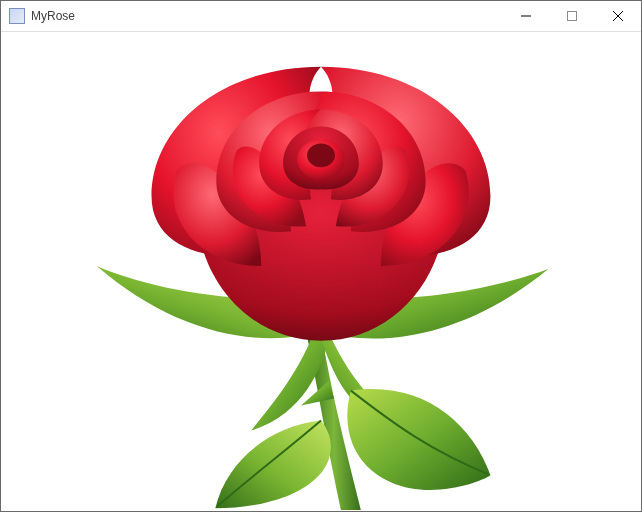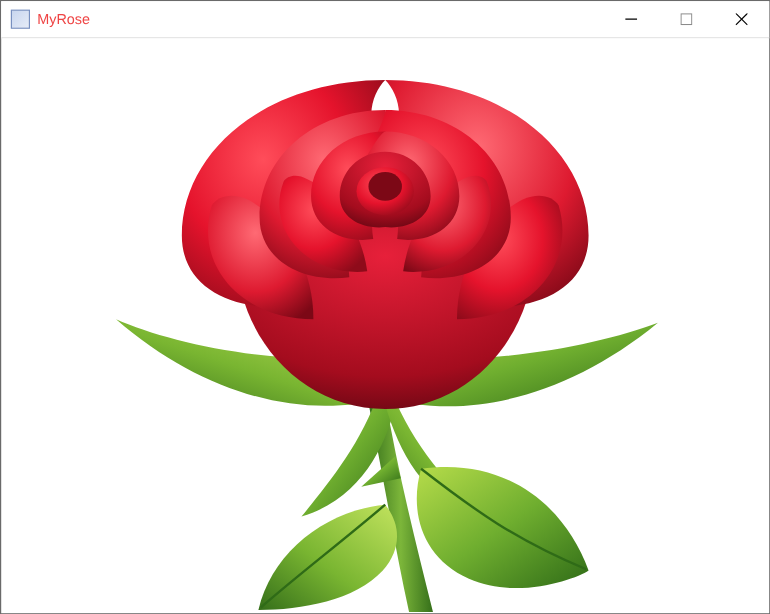--- a/index.html
+++ b/index.html
@@ -1,19 +1,19 @@
 <!DOCTYPE html>
 <html><head>
 <meta charset="utf-8">
 <style>
   html,body{margin:0;padding:0;font-family:"Segoe UI",Arial,sans-serif;background:#fff;}
   .win{width:642px;height:512px;box-sizing:border-box;border:1px solid #6a6a6a;background:#fff;position:relative;}
   .titlebar{height:30px;background:#fff;border-bottom:1px solid #e0e0e0;display:flex;align-items:center;}
   .title-icon{width:16px;height:16px;margin:0 6px 0 8px;border:1px solid #7890c0;box-sizing:border-box;background:linear-gradient(135deg,#c8d6ef 0%,#e6ecf7 100%);}
-  .title-text{font-size:12px;color:#ef4444;flex:0 0 auto;}
+  .title-text{font-size:12px;color:#404040;flex:0 0 auto;}
   .title-spacer{flex:1 1 auto;}
   .win-btn{width:46px;height:30px;display:flex;align-items:center;justify-content:center;color:#000;font-size:10px;}
   .win-btn svg{display:block;}
   .client{position:absolute;left:1px;right:1px;top:31px;bottom:1px;background:#ffffff;overflow:hidden;}
   .rose-svg{width:100%;height:100%;display:block;}
 </style>
 </head>
 <body>
 
 <div class="win">

